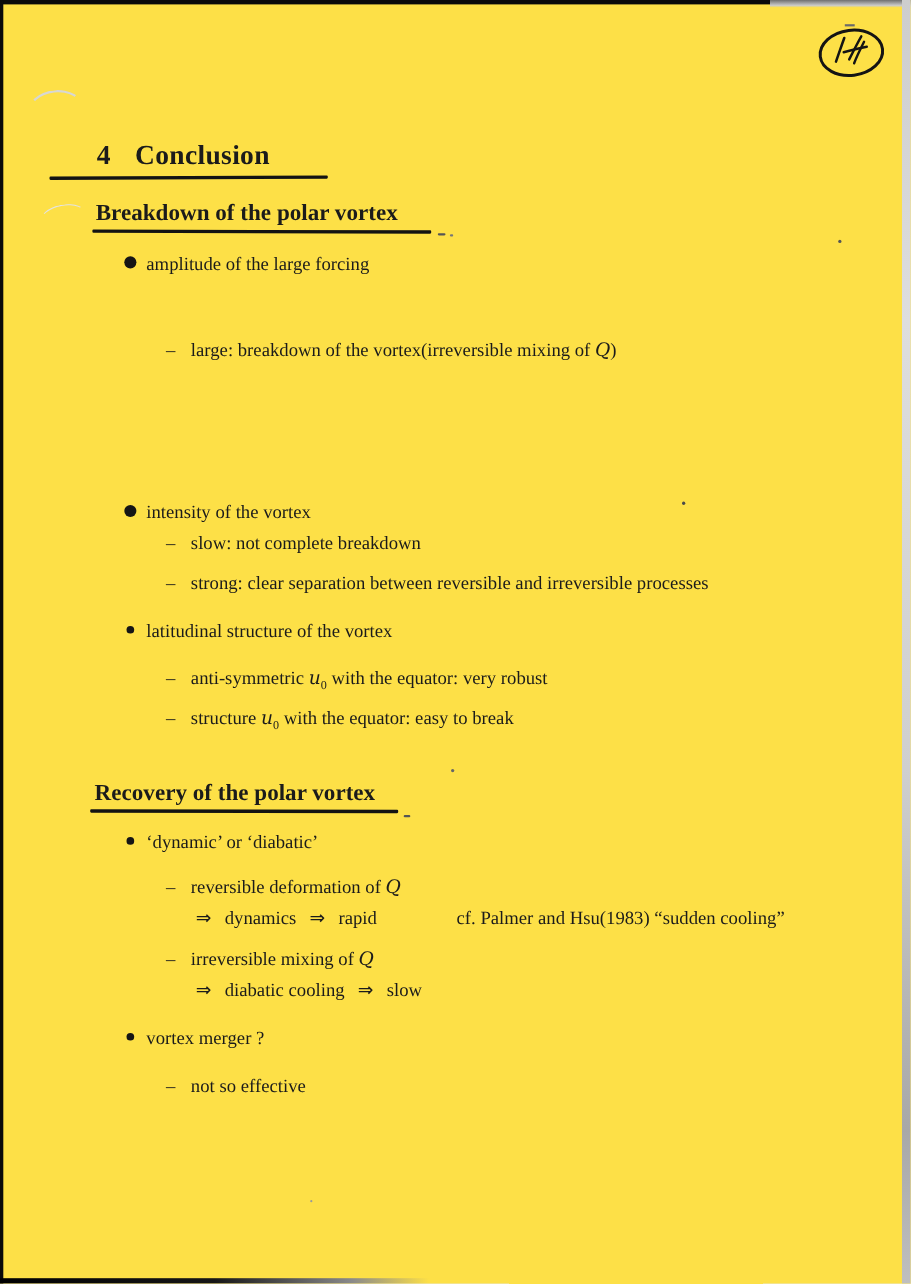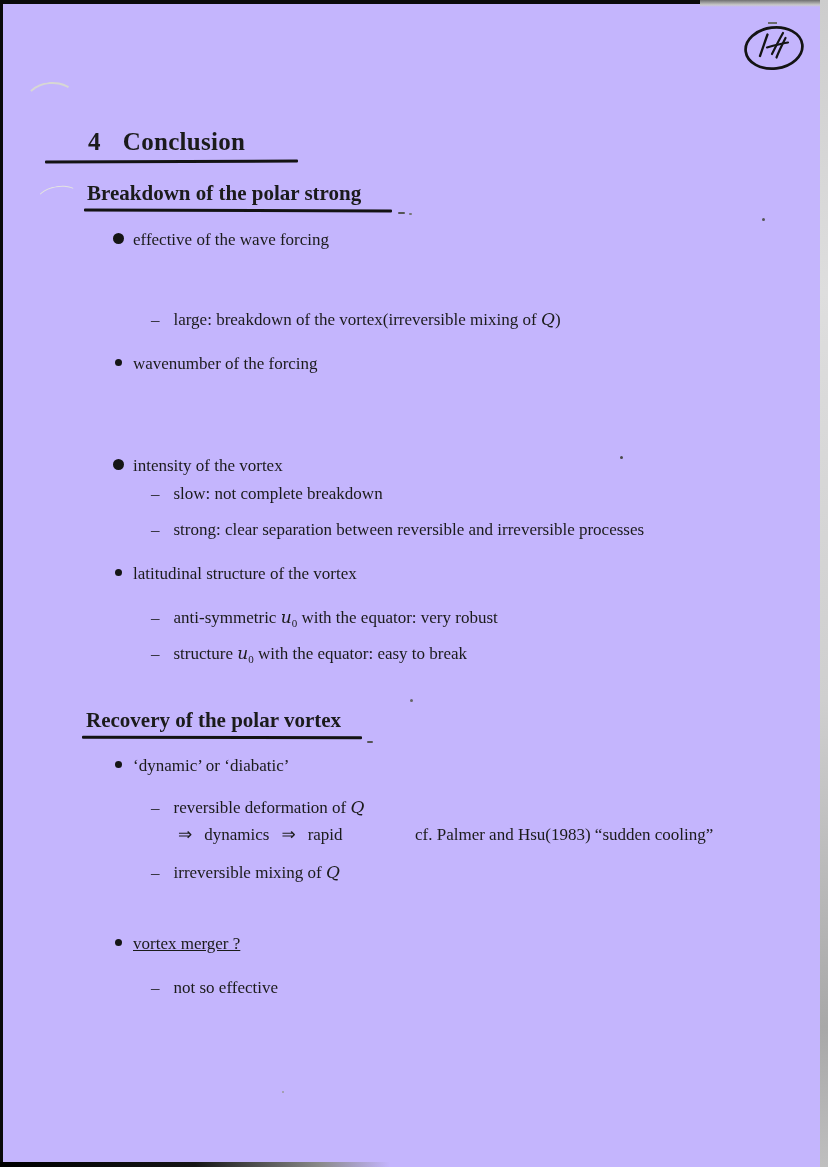--- a/index.html
+++ b/index.html
@@ -1,19 +1,19 @@
 <!DOCTYPE html>
 <html><head>
 <meta charset="utf-8">
 <style>
   html,body{margin:0;padding:0;background:#e8e8e8;}
   .page{
     position:relative;
     width:828px;height:1167px;
-    background:#c4b5fd;
+    background:#fde047;
     overflow:hidden;
     font-family:"Liberation Serif", serif;
     color:#1b1b1b;
   }
   
   .edge-top{position:absolute;top:0;left:0;width:770px;height:4px;background:#0a0a0a;}
   .edge-top-right{position:absolute;top:0;left:700px;width:128px;height:7px;
     background:linear-gradient(to bottom,#6f6f6f,#c9c9c9 70%,transparent);}
   .edge-left{position:absolute;top:0;left:0;width:3px;height:1167px;background:#0a0a0a;}
   .edge-bottom{position:absolute;bottom:0;left:0;width:390px;height:5px;
@@ -70,35 +70,32 @@
     <path d="M 42 12 C 38 19 34 27 31 33" fill="none" stroke="#141414" stroke-width="2.2" stroke-linecap="round"></path>
     <path d="M 26 26.5 C 33 24.5 41 22.5 47 21.5" fill="none" stroke="#141414" stroke-width="2.2" stroke-linecap="round"></path>
     <path d="M 44.5 17 C 41 24 37.5 31 35.5 36.5" fill="none" stroke="#141414" stroke-width="2.2" stroke-linecap="round"></path>
   </svg>
 
   <div class="h1">
     <span class="num">4</span><span>Conclusion</span>
   </div>
   <div class="rule" style="left:45px;top:160px;width:253px;height:3px;transform:rotate(-0.25deg);"></div>
 
-  <div class="h2" style="top:181px;">Breakdown of the polar strong</div>
+  <div class="h2" style="top:181px;">Breakdown of the polar vortex</div>
   <div class="rule" style="left:84px;top:209px;width:308px;height:2.5px;transform:rotate(0.15deg);"></div>
   <div class="rule" style="left:398px;top:212px;width:7px;height:2px;background:#555;"></div>
   <div class="rule" style="left:409px;top:213px;width:3px;height:2px;background:#777;"></div>
 
   <div class="line" style="left:113px;top:230px;">
-    <span class="bul big"></span><span>effective of the wave forcing</span>
+    <span class="bul big"></span><span>amplitude of the large forcing</span>
   </div>
   <div class="line" style="left:151px;top:309px;">
     <span class="dash">–</span><span><span>large: breakdown of the vortex(irreversible mixing of </span><span class="math">Q</span><span>)</span></span>
   </div>
 
-  <div class="line" style="left:113px;top:354px;">
-    <span class="bul small"></span><span>wavenumber of the forcing</span>
-  </div>
 
   <div class="line" style="left:113px;top:441px;margin-top:15px;">
     <span class="bul big"></span><span>intensity of the vortex</span>
   </div>
   <div class="line" style="left:151px;top:484px;">
     <span class="dash">–</span><span>slow: not complete breakdown</span>
   </div>
   <div class="line" style="left:151px;top:520px;">
     <span class="dash">–</span><span>strong: clear separation between reversible and irreversible processes</span>
   </div>
@@ -123,21 +120,24 @@
   <div class="line" style="left:151px;top:797px;">
     <span class="dash">–</span><span><span>reversible deformation of </span><span class="math">Q</span></span>
   </div>
   <div class="line arrowline" style="left:178px;top:825px;">
     <span class="tok">⇒</span><span class="tok">dynamics</span><span class="tok">⇒</span><span class="tok">rapid</span>
   </div>
   <div class="line" style="left:415px;top:825px;text-align:right;">cf. Palmer and Hsu(1983) “sudden cooling”</div>
   <div class="line" style="left:151px;top:862px;">
     <span class="dash">–</span><span><span>irreversible mixing of </span><span class="math">Q</span></span>
   </div>
+  <div class="line arrowline" style="left:178px;top:890px;">
+    <span class="tok">⇒</span><span class="tok">diabatic cooling</span><span class="tok">⇒</span><span class="tok">slow</span>
+  </div>
 
-  <div class="line" style="left:113px;top:934px;text-decoration:underline;">
+  <div class="line" style="left:113px;top:934px;">
     <span class="bul small"></span><span>vortex merger ?</span>
   </div>
   <div class="line" style="left:151px;top:978px;">
     <span class="dash">–</span><span>not so effective</span>
   </div>
 
 </div>
 
 </body></html>

